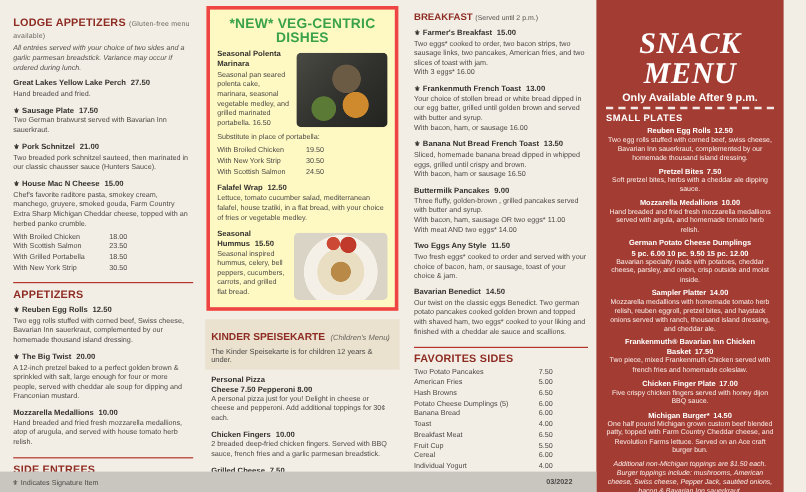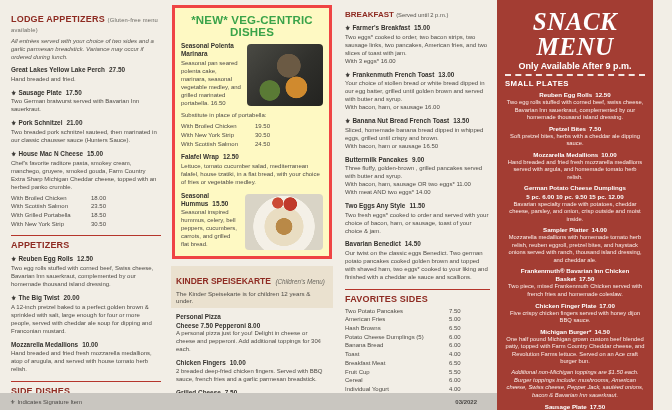--- a/index.html
+++ b/index.html
@@ -9,21 +9,21 @@
     background:#f2eee6;
     color:#3d3b38;
     overflow:hidden;
     position:relative;
   }
   .menu { display:flex; width:672px; height:410px; }
   .col { position:relative; }
   .col1 { width:168px; padding:10px 7px 0 11px; }
   .col2 { width:168px; padding:5px 4px 0 4px; }
   .col3 { width:161px; padding:10px 7px 0 9px; }
-  .col4 { width:156px; background:#a33d33; color:#fff; padding:7px 8px 4px; }
+  .col4 { width:156px; background:#a33d33; color:#fff; padding:22px 8px 4px; }
 
   .sec-h { font-size:9px; font-weight:bold; color:#8e2b22; letter-spacing:.2px; margin:4px 0 3px; }
   .sec-note { font-size:5.8px; font-weight:normal; color:#6b6963; }
   .rule { border:none; border-top:1.5px solid #b5352b; margin:7px 0 0; }
   .intro { font-size:6px; font-style:italic; color:#55524c; line-height:1.35; margin-bottom:4px; }
 
   .item { margin-top:5px; }
   .iname { font-size:6.4px; font-weight:bold; color:#34322e; line-height:1.3; }
   .iname .pr { margin-left:4px; }
   .idesc { font-size:6px; color:#4d4a45; line-height:1.33; margin-top:1px; white-space:pre-line; }
@@ -150,21 +150,21 @@
     <div class="item">
       <div class="iname"><span class="sig">⚜</span><span>The Big Twist</span><span class="pr">20.00</span></div>
       <div class="idesc">A 12-inch pretzel baked to a perfect golden brown &amp; sprinkled with salt, large enough for four or more people, served with cheddar ale soup for dipping and Franconian mustard.</div>
     </div>
     <div class="item">
       <div class="iname"><span>Mozzarella Medallions</span><span class="pr">10.00</span></div>
       <div class="idesc">Hand breaded and fried fresh mozzarella medallions, atop of arugula, and served with house tomato herb relish.</div>
     </div>
 
     <hr class="rule">
-    <div class="sec-h">SIDE DISHES</div>
+    <div class="sec-h">SIDE ENTREES</div>
     <div class="rows">
 
     <div class="row">
           <span class="l">Side Salad</span>
           <span class="p">4.50</span>
         </div>
         <div class="row">
           <span class="l">French Fries</span>
           <span class="p">4.00</span>
         </div>

